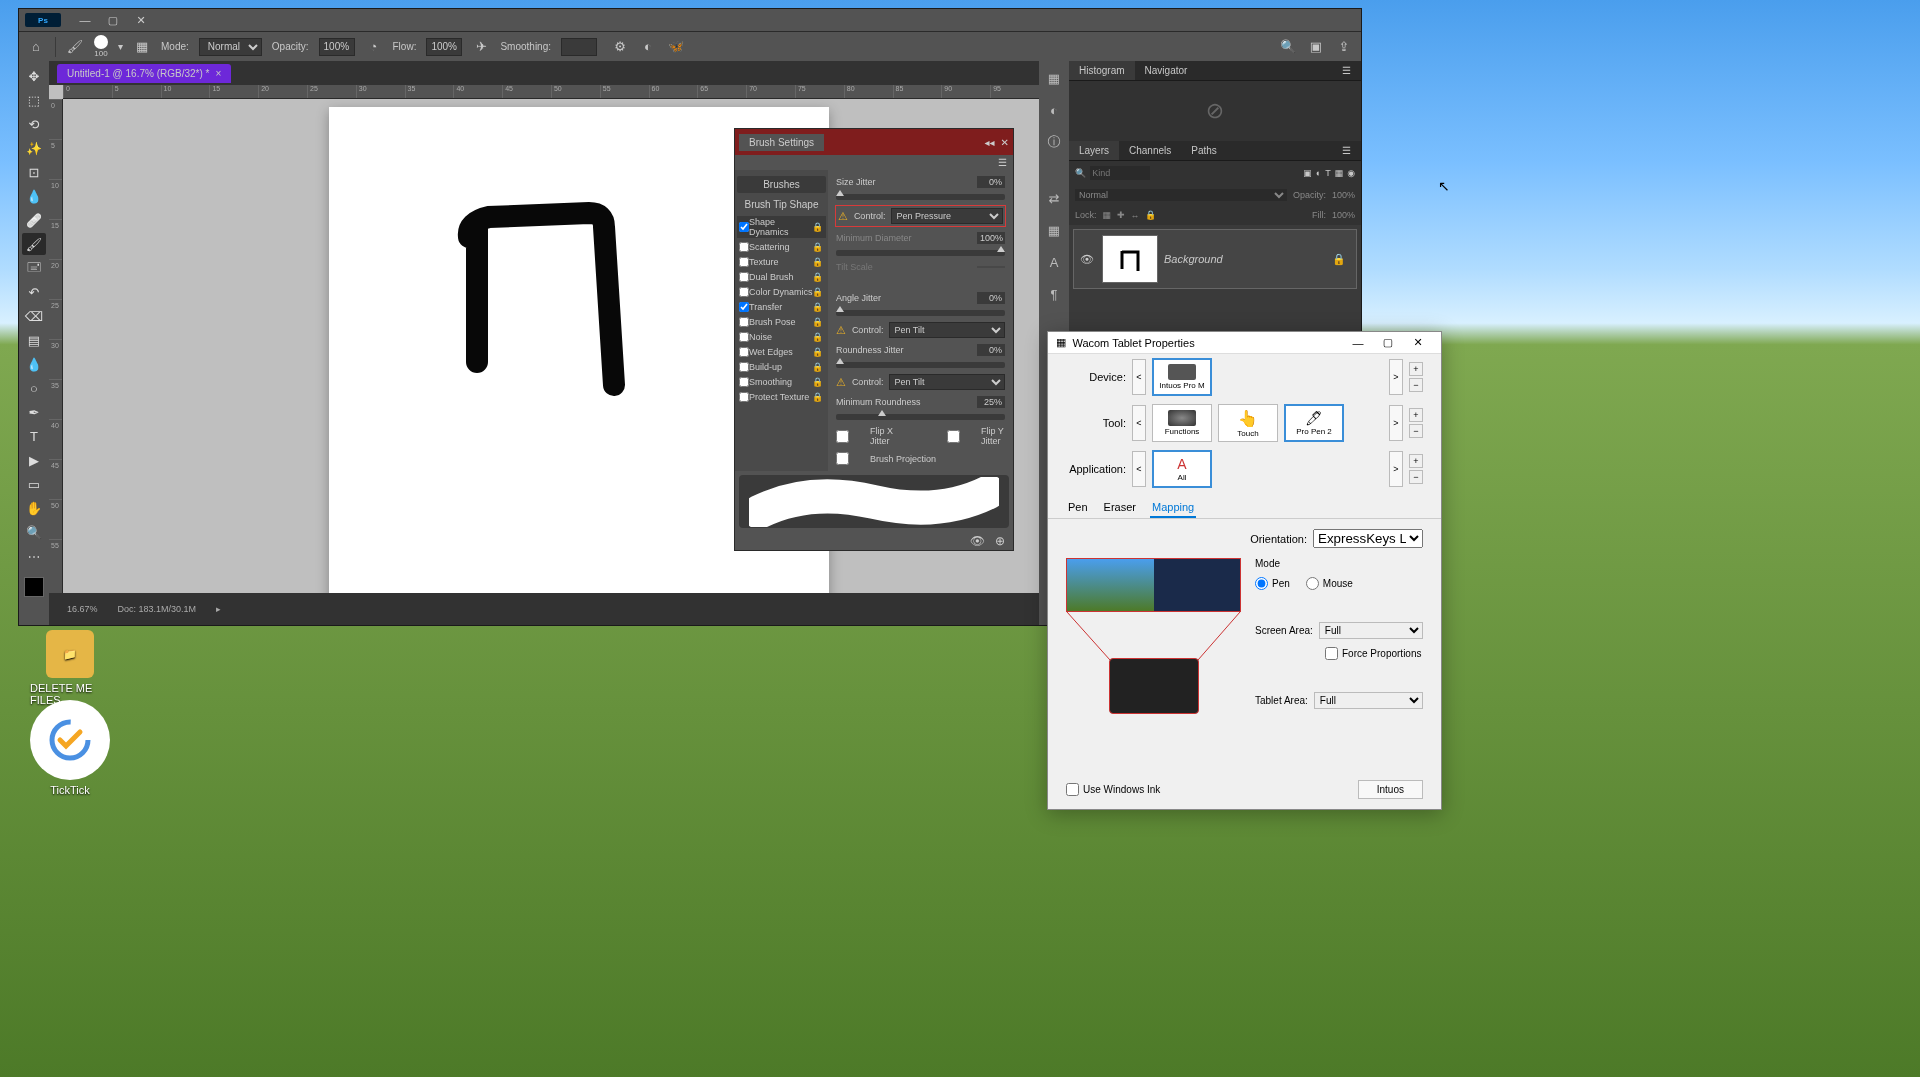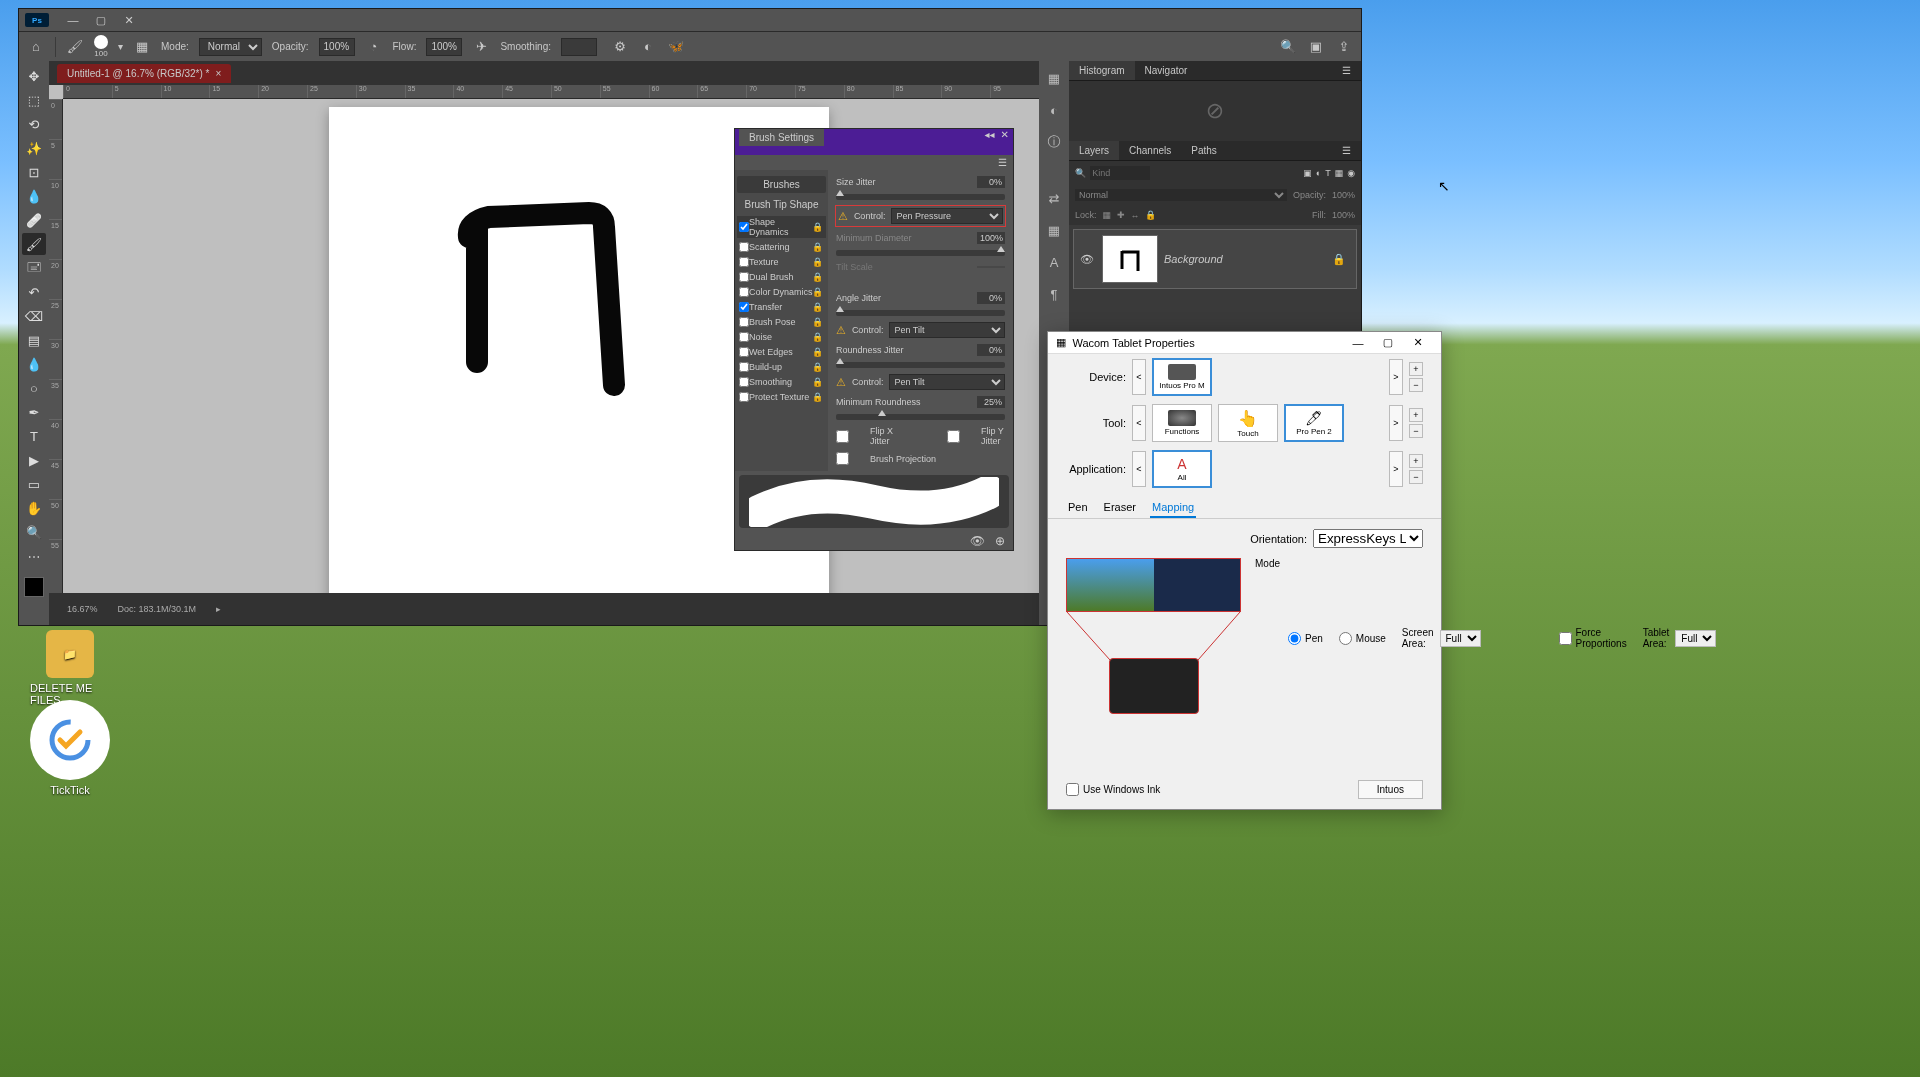--- a/index.html
+++ b/index.html
@@ -3,38 +3,38 @@
 <meta charset="utf-8">
 <style>
 *{box-sizing:border-box;margin:0;padding:0;font-family:"Segoe UI",Tahoma,sans-serif;user-select:none}
 body{width:1920px;height:1077px;background:linear-gradient(to bottom,#4a9eed 0%,#7abfff 15%,#b0dcff 25%,#d8f0ff 30%,#7fa850 32%,#4d7a28 100%);overflow:hidden;position:relative}
 
 .desktop-icon{position:absolute;left:30px;display:flex;flex-direction:column;align-items:center;color:#fff;font-size:11px;text-shadow:0 1px 2px #000;width:80px}
 .desktop-icon .ico{width:48px;height:48px;border-radius:6px;margin-bottom:4px;display:flex;align-items:center;justify-content:center}
 
 .ps-window{position:absolute;left:18px;top:8px;width:1344px;height:618px;background:#323232;border:1px solid #1a1a1a;display:flex;flex-direction:column;color:#c8c8c8;font-size:11px}
 .ps-titlebar{height:22px;background:#535353;display:flex;align-items:center;padding:0 6px}
-.ps-logo{width:24px;height:14px;background:#001e36;color:#31a8ff;font-size:8px;font-weight:bold;display:flex;align-items:center;justify-content:center;border-radius:2px;margin-right:10px}
+.ps-logo{width:36px;height:14px;background:#001e36;color:#31a8ff;font-size:8px;font-weight:bold;display:flex;align-items:center;justify-content:center;border-radius:2px;margin-right:10px}
 .ps-menu{display:flex;gap:14px;font-size:11px;color:#eee;flex:1}
 .ps-menu span{cursor:pointer}
 .ps-win-btn{display:flex;gap:0}
 .ps-win-btn div{width:28px;height:20px;display:flex;align-items:center;justify-content:center;color:#ccc;font-size:11px}
 .ps-optbar{height:30px;background:#535353;border-top:1px solid #2a2a2a;display:flex;align-items:center;padding:0 8px;gap:10px;font-size:10px}
 .ps-optbar .sep{width:1px;height:20px;background:#3a3a3a}
 .ps-optbar select,.ps-optbar input{background:#3a3a3a;border:1px solid #2a2a2a;color:#ccc;font-size:10px;height:18px;padding:0 4px}
 .ps-optbar .icon-btn{width:18px;height:18px;display:flex;align-items:center;justify-content:center;font-size:13px}
 .ps-body{flex:1;display:flex;position:relative;background:#2a2a2a}
 .ps-toolbar{width:30px;background:#535353;display:flex;flex-direction:column;align-items:center;padding-top:4px;gap:2px}
 .ps-tool{width:24px;height:22px;display:flex;align-items:center;justify-content:center;font-size:13px;border-radius:2px;color:#ddd;cursor:pointer}
 .ps-tool.active{background:#2a2a2a}
 .ps-toolbar .swatch{width:20px;height:20px;background:#000;border:1px solid #666;margin-top:8px;position:relative}
 .ps-toolbar .swatch::after{content:"";position:absolute;width:20px;height:20px;background:#fff;border:1px solid #666;left:6px;top:6px;z-index:-1}
 .ps-doc-area{flex:1;display:flex;flex-direction:column;background:#2a2a2a}
 .ps-tabs{height:24px;background:#323232;display:flex;align-items:center;padding-left:8px;font-size:10px}
-.ps-tab{background:#7f1d1d;padding:4px 10px;border-radius:3px 3px 0 0;display:flex;align-items:center;gap:6px}
+.ps-tab{background:#6d28d9;padding:4px 10px;border-radius:3px 3px 0 0;display:flex;align-items:center;gap:6px}
 .ps-canvas-wrap{flex:1;position:relative;overflow:hidden;background:#bfbfbf}
 .ruler-h{position:absolute;top:0;left:14px;right:0;height:14px;background:#535353;border-bottom:1px solid #2a2a2a;font-size:7px;display:flex;color:#aaa}
 .ruler-h span{flex:1;border-left:1px solid #666;padding-left:2px}
 .ruler-v{position:absolute;top:14px;left:0;width:14px;bottom:0;background:#535353;border-right:1px solid #2a2a2a;font-size:7px;color:#aaa}
 .ruler-v span{display:block;height:40px;border-top:1px solid #666;padding:2px}
 .canvas{position:absolute;left:280px;top:22px;width:500px;height:500px;background:#fff;box-shadow:0 4px 12px rgba(0,0,0,.3)}
 .ps-status{height:32px;background:#323232;display:flex;align-items:center;padding:0 18px;font-size:9px;color:#aaa;gap:20px}
 .ps-rightdock{width:30px;background:#535353;display:flex;flex-direction:column;align-items:center;padding-top:8px;gap:14px}
 .ps-rightdock div{width:18px;height:18px;color:#bbb;display:flex;align-items:center;justify-content:center;font-size:13px}
 .ps-panels{width:292px;background:#323232;display:flex;flex-direction:column}
@@ -45,21 +45,21 @@
 .layers-body{flex:1;background:#3a3a3a}
 .layers-ctrl{height:24px;background:#323232;display:flex;align-items:center;padding:0 6px;gap:4px;font-size:9px}
 .layers-ctrl input{background:#2a2a2a;border:none;color:#ccc;width:60px;font-size:9px;padding:2px}
 .layers-ctrl2{height:20px;display:flex;align-items:center;padding:0 6px;gap:6px;font-size:9px;color:#888}
 .layer-row{height:60px;display:flex;align-items:center;padding:4px;background:#454545;gap:6px;border:1px solid #666;margin:4px}
 .layer-thumb{width:56px;height:48px;background:#fff;border:1px solid #666;display:flex;align-items:center;justify-content:center}
 .layer-eye{width:18px;color:#ccc;text-align:center}
 .layer-lock{margin-left:auto;color:#bbb;padding:0 6px}
 
 .brush-panel{position:absolute;left:734px;top:128px;width:280px;height:423px;background:#535353;border:1px solid #2a2a2a;color:#ccc;font-size:10px;display:flex;flex-direction:column}
-.brush-title{height:32px;background:#4c1d95;display:flex;align-items:flex-start;padding-right:4px}
+.brush-title{height:32px;background:#7f1d1d;display:flex;align-items:center;padding-right:4px}
 .brush-title .tab{padding:3px 10px;background:#535353;margin-left:4px}
 .brush-title .dots{margin-left:auto;cursor:pointer}
 .brush-cols{display:flex;flex:1}
 .brush-left{width:100px;background:#4a4a4a;display:flex;flex-direction:column;padding:6px 2px;gap:3px}
 .brush-left .btn{text-align:center;padding:3px;background:#3a3a3a;border-radius:2px}
 .brush-check{display:flex;align-items:center;gap:0;font-size:9px;padding:1px 2px}
 .brush-check input{width:10px;height:10px}
 .brush-check .lock{margin-left:auto;font-size:9px;color:#999}
 .brush-check.hl{background:#3a3a3a}
 .brush-right{flex:1;padding:6px 8px;display:flex;flex-direction:column;gap:6px}
@@ -88,21 +88,21 @@
 .wc-add{width:14px;height:14px;border:1px solid #bbb;font-size:9px;display:flex;align-items:center;justify-content:center}
 .wc-tabs{display:flex;padding:2px 18px 0;border-bottom:1px solid #ccc;gap:12px;margin-top:4px}
 .wc-tabs span{padding:3px 2px;cursor:pointer;font-size:11px}
 .wc-tabs .active{border-bottom:2px solid #0078d7;color:#0078d7}
 .wc-map-body{flex:1;padding:10px 18px;display:flex;flex-direction:column;gap:10px}
 .wc-vis{display:flex;gap:14px}
 .wc-preview{width:175px;height:160px;position:relative}
 .wc-screens{width:175px;height:54px;border:1px solid #c33;display:flex;background:#222}
 .wc-screens .scr{flex:1;background:linear-gradient(to bottom,#4a9eed,#4d7a28)}
 .wc-tablet{width:90px;height:56px;background:#222;border-radius:4px;margin:46px auto 0;border:1px solid #c33;position:relative}
-.wc-opts{flex:1;display:flex;gap:8px;font-size:10px}
+.wc-opts{flex:1;display:flex;flex-direction:column;gap:8px;font-size:10px}
 .wc-opts label{display:flex;align-items:center;gap:4px}
 .wc-opts .sel-row{display:flex;align-items:center;gap:6px}
 .wc-opts select{flex:1;border:1px solid #bbb;font-size:10px;padding:1px}
 .wc-foot{padding:10px 18px;display:flex;align-items:center}
 .wc-foot label{display:flex;align-items:center;gap:4px;font-size:10px}
 .wc-foot .btn{margin-left:auto;border:1px solid #bbb;background:#f8f8f8;padding:3px 18px;font-size:10px}
 .wc-bottom{padding:8px 18px;display:flex;gap:10px;align-items:center;border-top:1px solid #ddd}
 .wc-bottom .btn{border:1px solid #bbb;background:#f8f8f8;padding:4px 18px;font-size:11px}
 .wc-bottom .help{margin-left:auto;width:18px;height:18px;border-radius:9px;background:#0078d7;color:#fff;display:flex;align-items:center;justify-content:center;font-size:11px}
 .cursor{position:absolute;left:1438px;top:178px;font-size:14px;color:#000;pointer-events:none}

